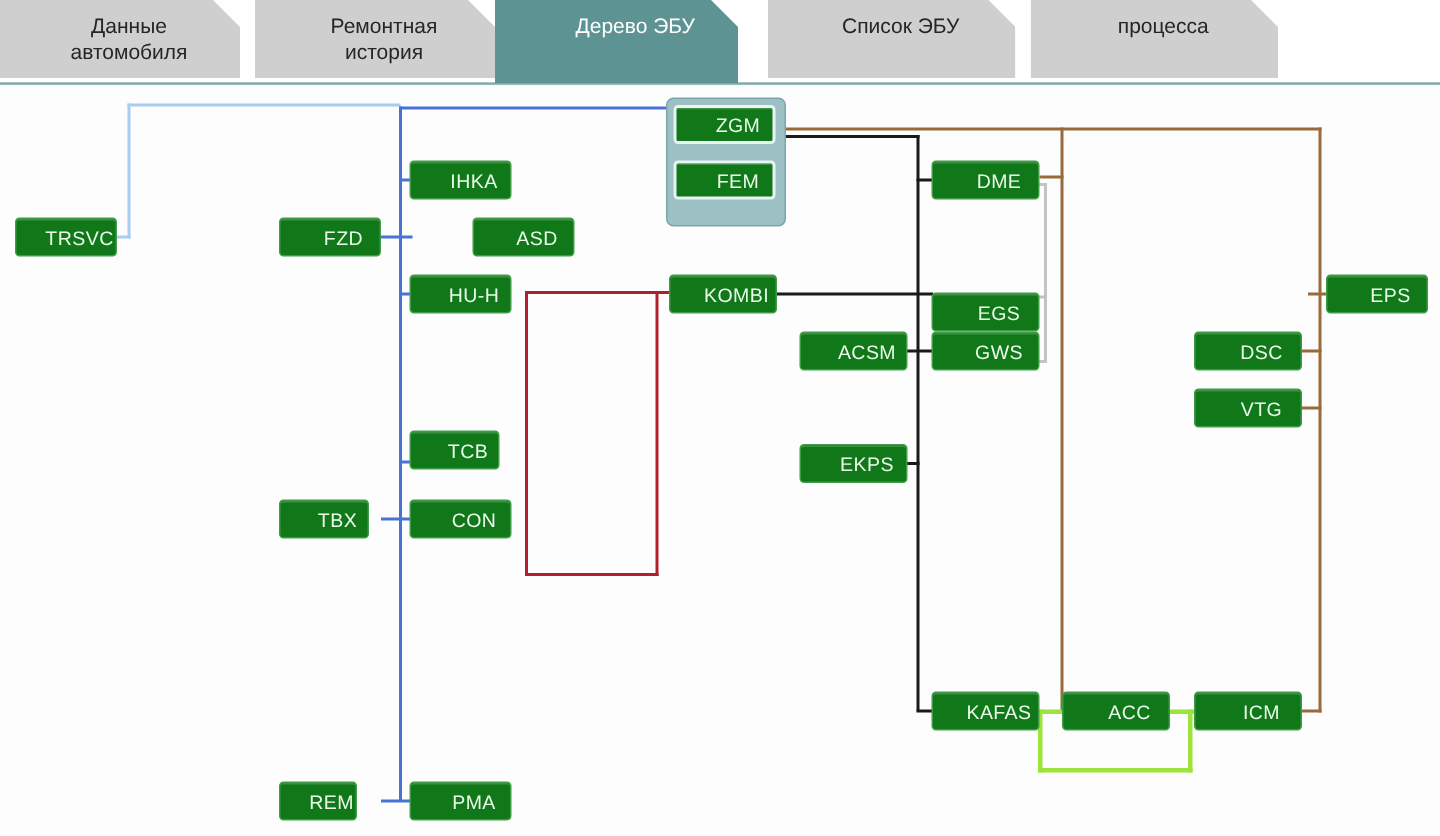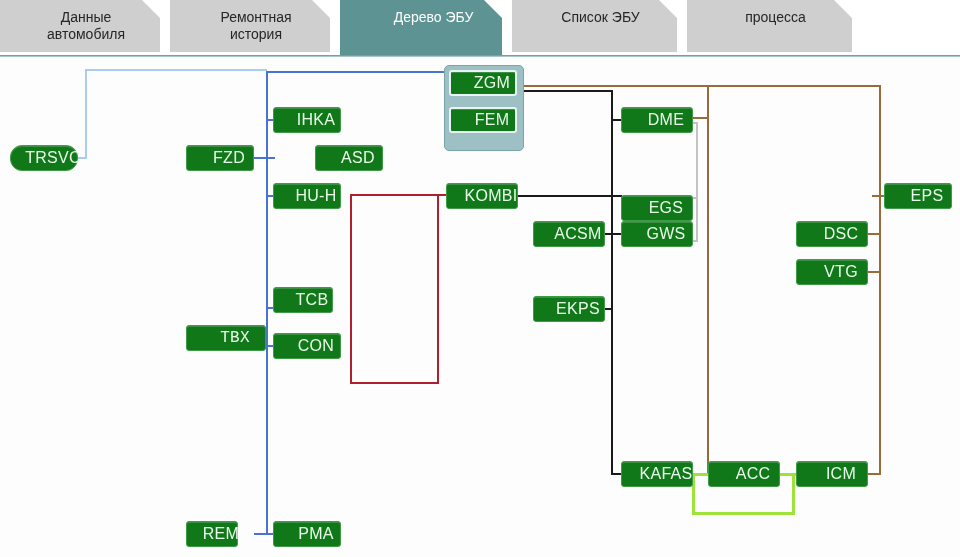--- a/index.html
+++ b/index.html
@@ -41,21 +41,21 @@
   }
   .wire{position:absolute;}
   .node{
     position:absolute;
     width:68px;height:26px;
     background:#11781a;
     border:1px solid #3f9c46;
     border-radius:3px;
     box-shadow:inset 0 1px 0 rgba(255,255,255,.18);
     color:#eafbea;
-    font-size:16px;
+    font-size:13px;
     display:flex;align-items:center;justify-content:center;
     letter-spacing:.3px;
     cursor:pointer;
     z-index:5;
     box-sizing:border-box;
     padding-left:18px;
   }
   #selgroup{
     position:absolute;
     background:#9cc0c4;
@@ -74,21 +74,21 @@
 <div id="tabbar">
   <div id="tabs-host">
       <div class="tab" style="left: 0px; width: 160px;">
         <span class="tline">Данные</span>
         <span class="tline">автомобиля</span>
       </div>
       <div class="tab" style="left: 170px; width: 160px;">
         <span class="tline">Ремонтная</span>
         <span class="tline">история</span>
       </div>
-      <div class="tab active" style="left: 340px; width: 162px; padding-left: 25px;">
+      <div class="tab active" style="left: 330px; width: 162px; padding-left: 25px;">
         <span class="tline">Дерево ЭБУ</span>
       </div>
       <div class="tab" style="left: 512px; width: 165px;">
         <span class="tline">Список ЭБУ</span>
       </div>
       <div class="tab" style="left: 687px; width: 165px;">
         <span class="tline">процесса</span>
       </div>
     </div>
   <div id="tabbar-divider"></div>
@@ -134,39 +134,39 @@
       <div class="wire" style="left: 692px; top: 416px; width: 18px; height: 3px; background: rgb(158, 227, 60);"></div>
       <div class="wire" style="left: 692px; top: 416px; width: 3px; height: 42px; background: rgb(158, 227, 60);"></div>
       <div class="wire" style="left: 692px; top: 455px; width: 103px; height: 3px; background: rgb(158, 227, 60);"></div>
       <div class="wire" style="left: 792px; top: 416px; width: 3px; height: 42px; background: rgb(158, 227, 60);"></div>
       <div class="wire" style="left: 779px; top: 416px; width: 18px; height: 3px; background: rgb(158, 227, 60);"></div>
     </div>
   <div id="selgroup-host">
       <div id="selgroup" style="left: 444px; top: 8px; width: 78px; height: 84px;"></div>
     </div>
   <div id="nodes-host">
-      <div class="node" style="left: 10px; top: 88px; width: 68px; border-radius: 12px;">
+      <div class="node" style="left: 10px; top: 88px; width: 68px;">
         <span>TRSVC</span>
       </div>
       <div class="node" style="left: 186px; top: 88px; width: 68px;">
         <span>FZD</span>
       </div>
       <div class="node" style="left: 273px; top: 50px; width: 68px;">
         <span>IHKA</span>
       </div>
       <div class="node" style="left: 273px; top: 88px; width: 68px; margin-left: 42px;">
         <span>ASD</span>
       </div>
       <div class="node" style="left: 273px; top: 126px; width: 68px;">
         <span>HU-H</span>
       </div>
       <div class="node" style="left: 273px; top: 230px; width: 60px;">
         <span>TCB</span>
       </div>
-      <div class="node" style="left: 186px; top: 268px; width: 80px; font-family: Liberation Mono, monospace;">
+      <div class="node" style="left: 186px; top: 276px; width: 60px;">
         <span>TBX</span>
       </div>
       <div class="node" style="left: 273px; top: 276px; width: 68px;">
         <span>CON</span>
       </div>
       <div class="node" style="left: 186px; top: 464px; width: 52px;">
         <span>REM</span>
       </div>
       <div class="node" style="left: 273px; top: 464px; width: 68px;">
         <span>PMA</span>

